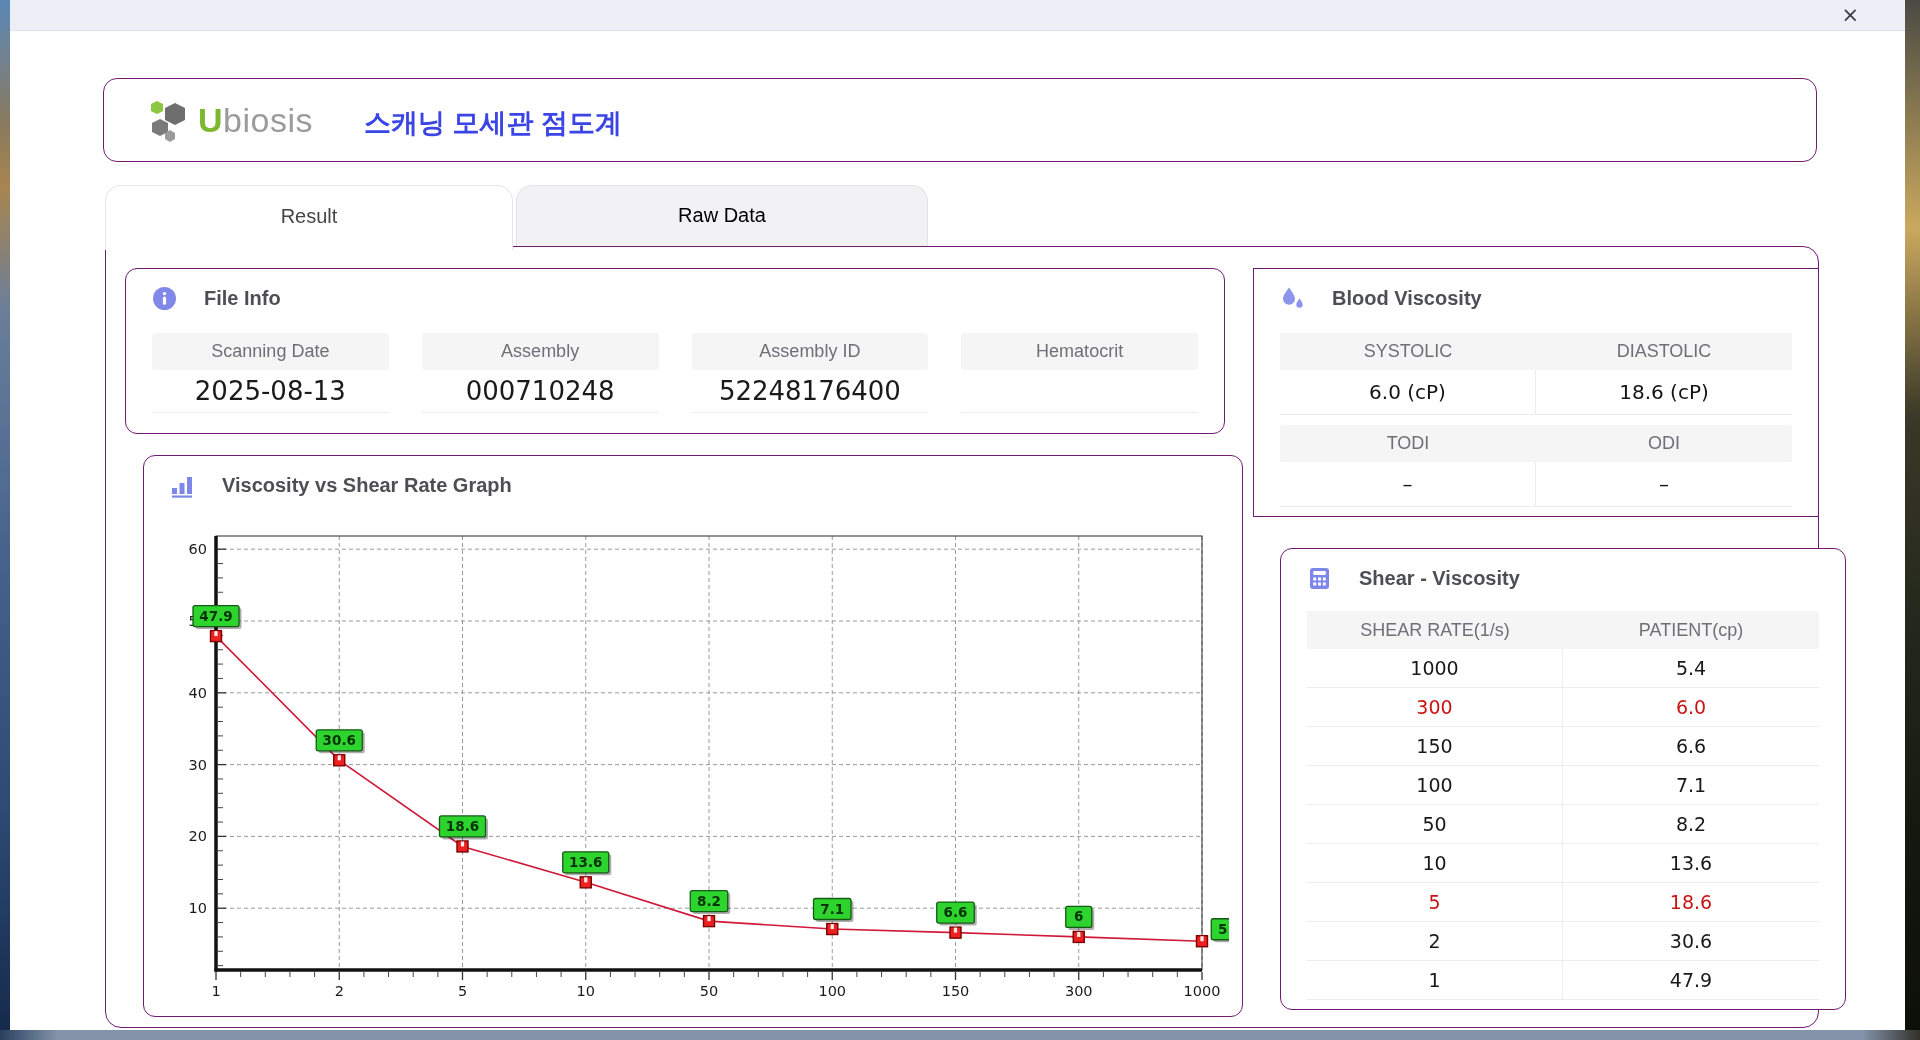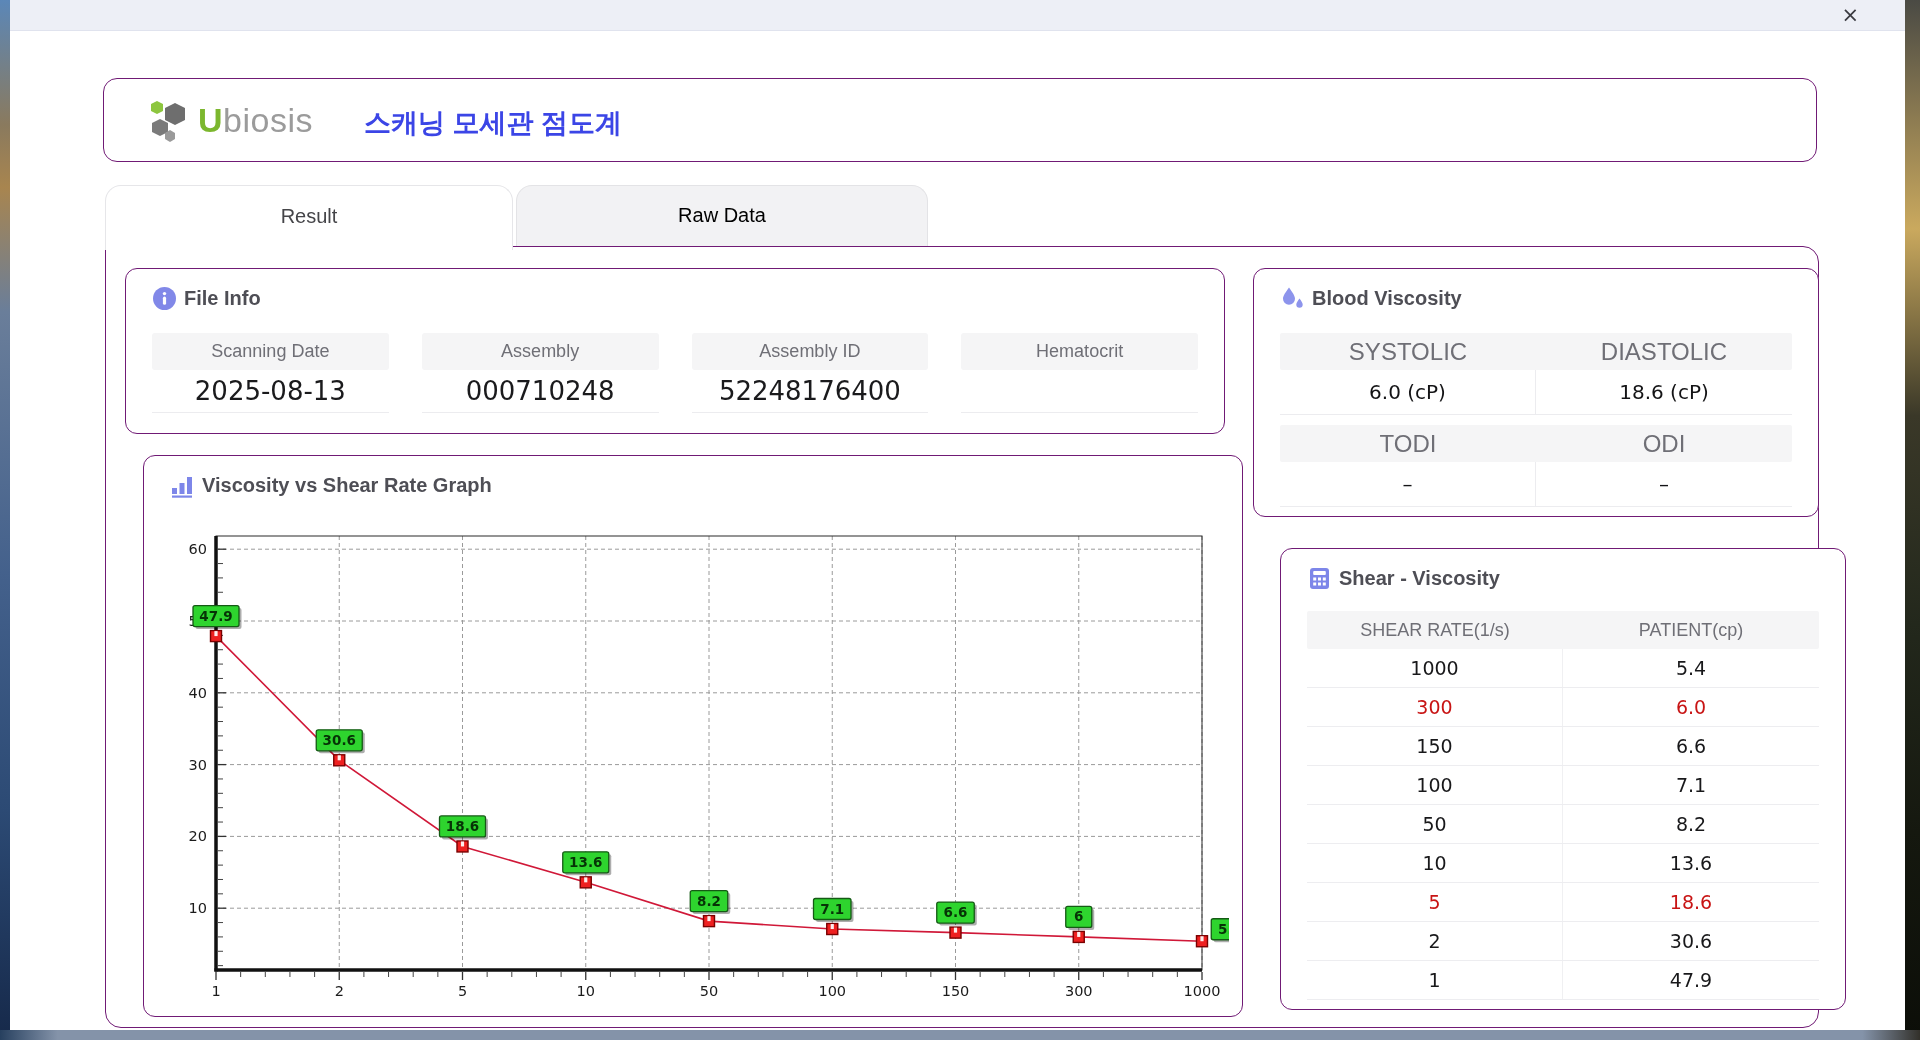--- a/index.html
+++ b/index.html
@@ -26,39 +26,39 @@
   .logo-rest{color:#9b9b9b;}
   .app-title{position:absolute;left:260px;top:26px;font-size:27px;font-weight:bold;color:#3b45e6;}
   
   .tab{position:absolute;text-align:center;font-weight:normal;font-size:20px;cursor:pointer;}
   .tab-result{left:95px;top:155px;width:406px;height:64px;line-height:60px;background:#fff;
     border:1px solid #e6e6e9;border-bottom:none;border-radius:16px 16px 0 0;color:#454549;z-index:3;}
   .tab-raw{left:506px;top:155px;width:410px;height:62px;line-height:58px;background:#f2f2f4;
     border:1px solid #e3e3e6;border-bottom:none;border-radius:16px 16px 0 0;color:#000000;z-index:1;}
   .main-panel{left:95px;top:216px;width:1712px;height:780px;border-radius:0 16px 16px 16px;z-index:2;}
   
-  .sec-head{position:absolute;left:26px;top:17px;display:flex;align-items:center;gap:7px;}
+  .sec-head{position:absolute;left:26px;top:17px;display:flex;align-items:center;gap:27px;}
   .sec-title{font-size:20px;font-weight:bold;color:#4e4e55;}
   .sec-icon{width:25px;height:25px;flex:0 0 auto;}
   
   .fileinfo-card{left:115px;top:238px;width:1098px;height:164px;border-radius:12px;z-index:3;}
   .fields{position:absolute;left:26px;right:26px;top:64px;display:grid;grid-template-columns:repeat(4,1fr);
     column-gap:33px;}
   .f-label{height:37px;background:#f5f5f6;border-radius:3px;display:flex;align-items:center;
     justify-content:center;color:#6f6f76;font-size:18px;}
   .f-value{height:42px;display:flex;align-items:center;justify-content:center;font-size:26px;
     font-family:"DejaVu Sans",sans-serif;color:#1a1a1c;border-bottom:1px solid #ececef;}
   
   .graph-card{left:133px;top:425px;width:1098px;height:560px;border-radius:12px;z-index:3;}
   #chart{position:absolute;left:10px;top:63px;}
   
-  .bv-card{left:1243px;top:238px;width:564px;height:247px;border-radius:12px;z-index:3;}
+  .bv-card{left:1243px;top:238px;width:564px;height:247px;border-radius:0;z-index:3;}
   .bv-table{position:absolute;left:26px;right:26px;top:64px;}
   .bv-head{display:grid;grid-template-columns:1fr 1fr;background:#f5f5f6;height:37px;border-radius:2px;}
-  .bv-head div{display:flex;align-items:center;justify-content:center;color:#6f6f76;font-size:24px;}
+  .bv-head div{display:flex;align-items:center;justify-content:center;color:#6f6f76;font-size:18px;}
   .bv-vals{display:grid;grid-template-columns:1fr 1fr;height:44px;border-bottom:1px solid #ececef;}
   .bv-vals div{display:flex;align-items:center;justify-content:center;font-size:20px;
     font-family:"DejaVu Sans",sans-serif;color:#141416;}
   .bv-vals div:first-child{border-right:1px solid #ececef;}
   .bv-gap{height:10px;}
   .shear-card{left:1270px;top:518px;width:564px;height:460px;border-radius:12px;z-index:3;}
   .s-table{position:absolute;left:26px;right:26px;top:62px;}
   .s-head{display:grid;grid-template-columns:1fr 1fr;background:#f5f5f6;height:38px;border-radius:2px;}
   .s-head div{display:flex;align-items:center;justify-content:center;color:#6f6f76;font-size:18px;}
   .s-row{display:grid;grid-template-columns:1fr 1fr;height:38px;border-bottom:1px solid #ededf0;}

